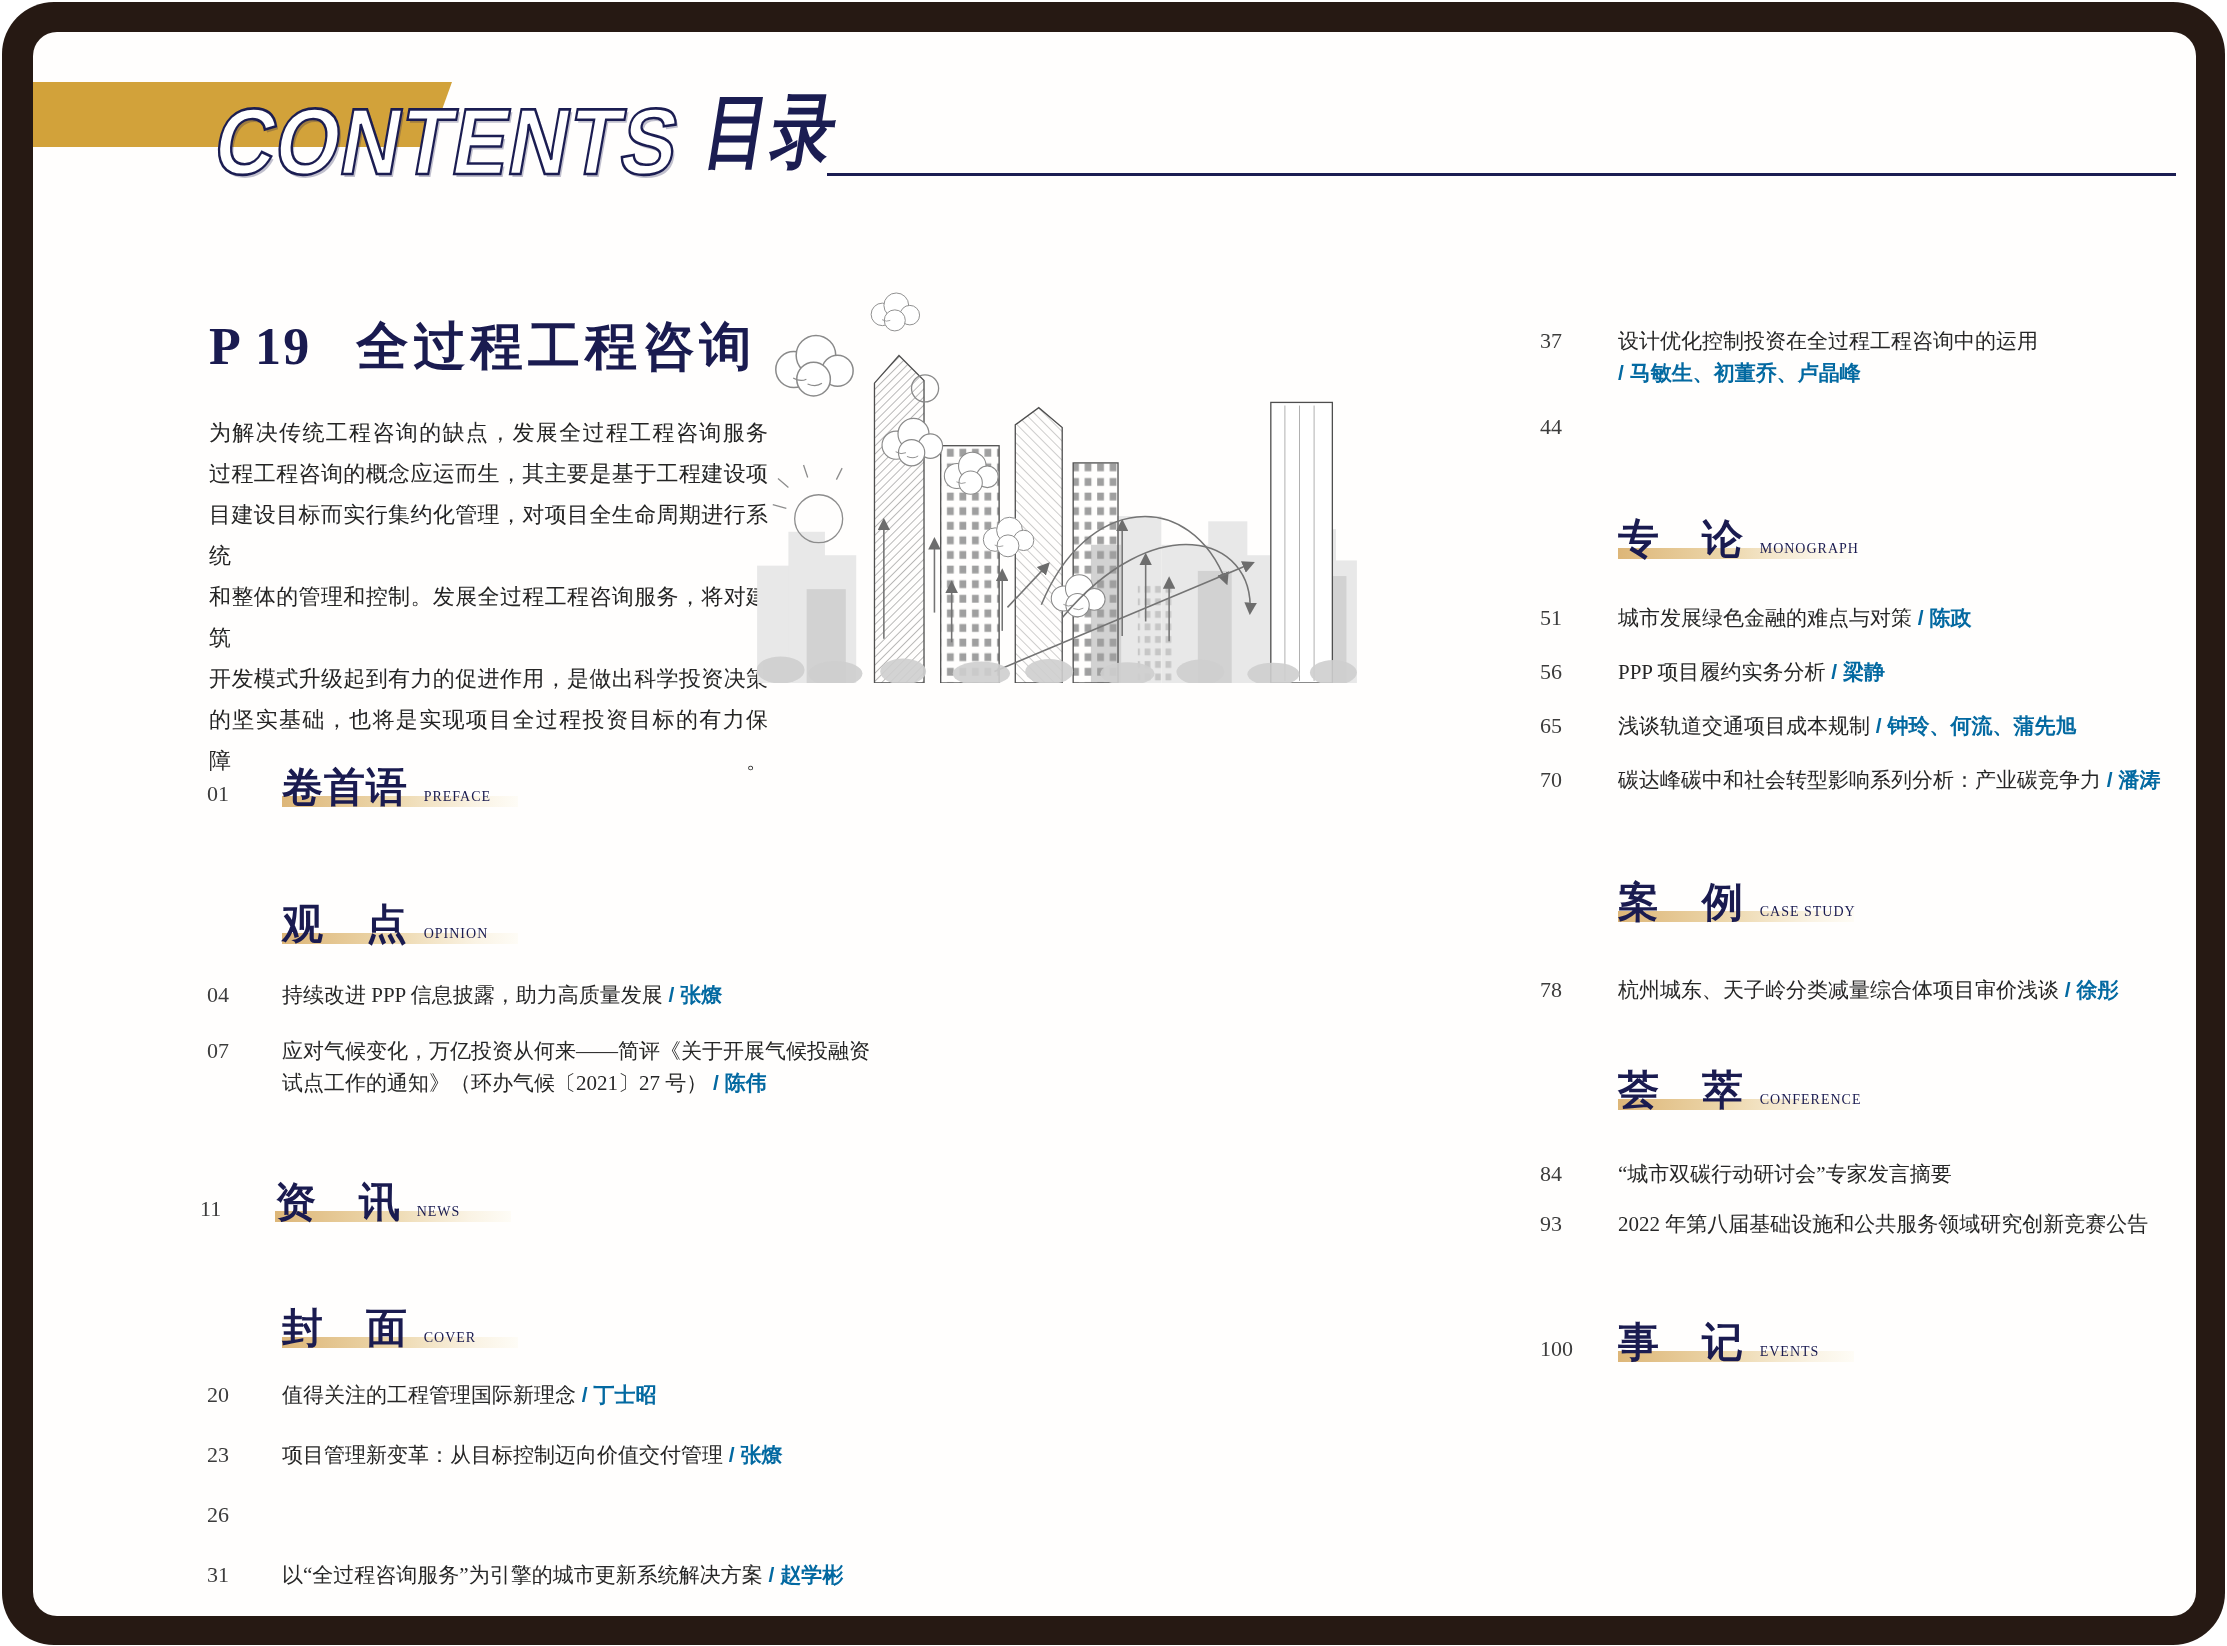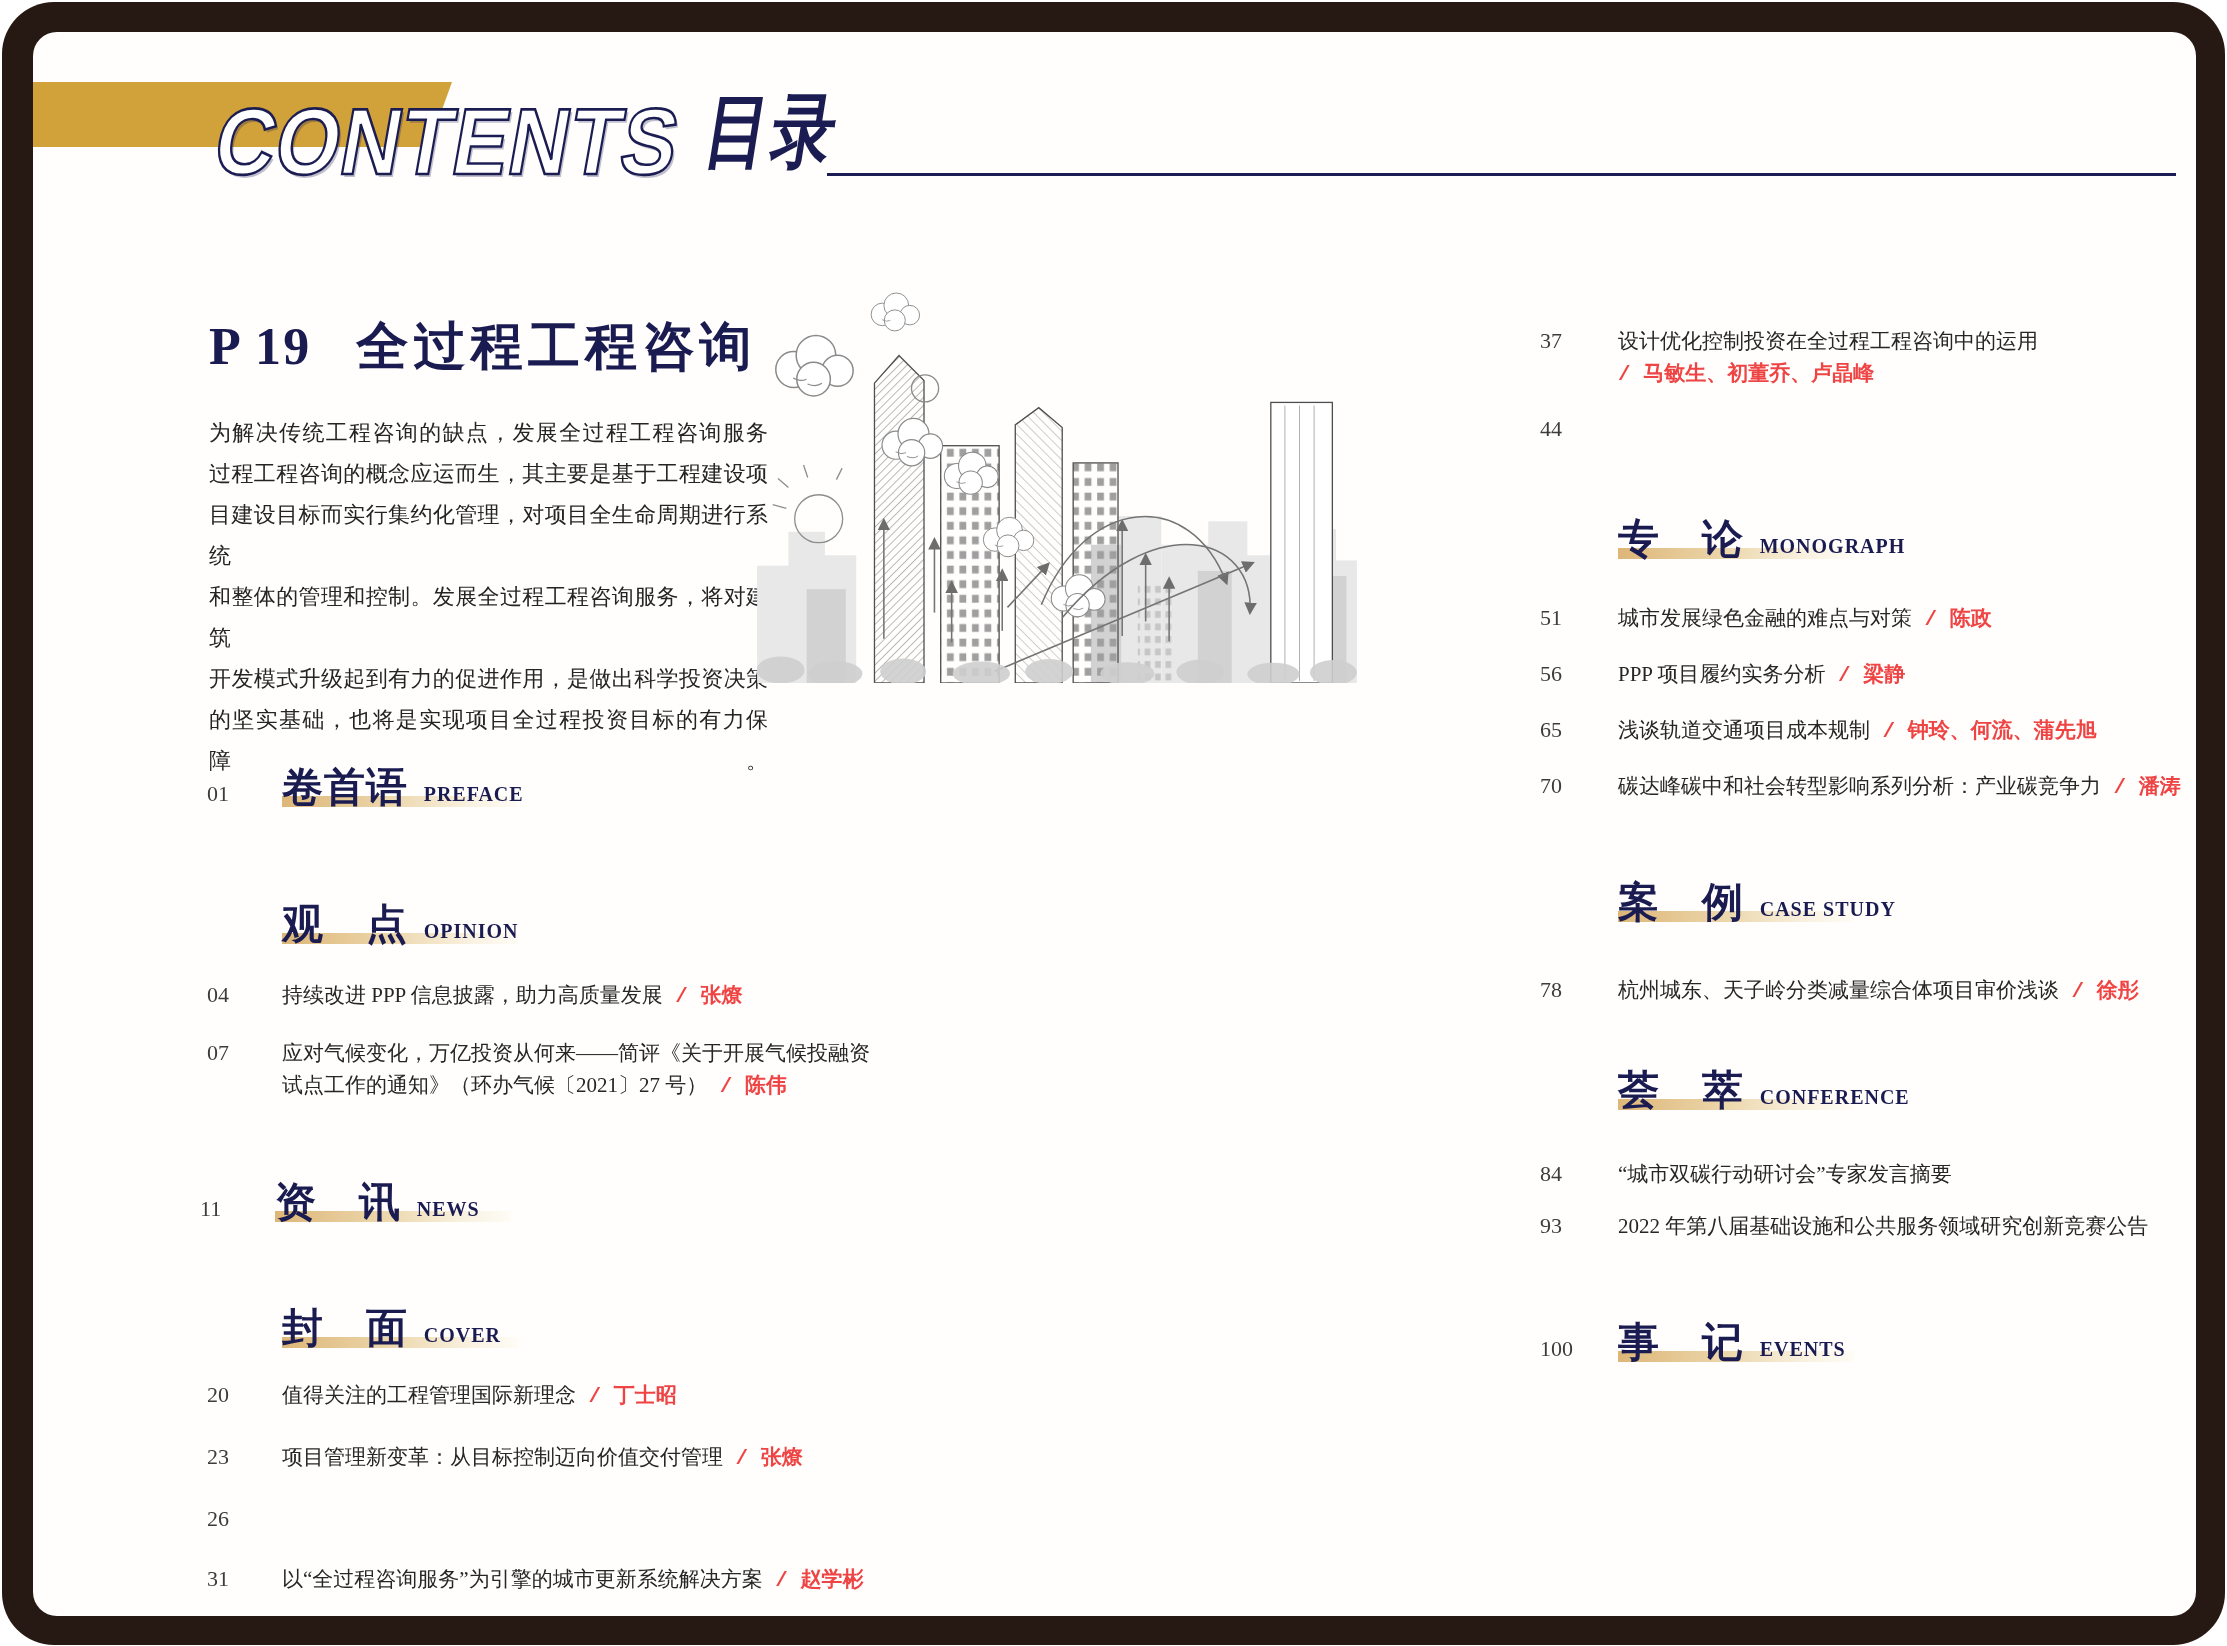--- a/index.html
+++ b/index.html
@@ -33,33 +33,33 @@
 
   
   .illus{position:absolute;left:757px;top:271px;width:600px;height:412px;}
 
   
   .sec{position:absolute;display:flex;align-items:baseline;line-height:1.15;white-space:nowrap;}
   .sec .num{width:75px;font-size:22px;color:#3c3c3c;}
   .sec.rcol .num{width:78px;}
   .twrap{position:relative;}
   .stitle{position:relative;z-index:1;font-size:41px;font-weight:700;color:#1a1b50;letter-spacing:1px;}
-  .ssub{position:relative;z-index:1;font-size:20px;color:#1a1b50;margin-left:15.7px;letter-spacing:1px;font-weight:bold;}
+  .ssub{position:relative;z-index:1;font-size:14px;color:#1a1b50;margin-left:15.7px;letter-spacing:1px;}
   .bar{position:absolute;left:0;bottom:4.2px;width:236px;height:11px;z-index:0;
        background:linear-gradient(90deg,#ddb678 0%,#ecd6aa 45%,#faf3e4 82%,#fefcf6 100%);}
 
   
   .egroup{position:absolute;display:flex;flex-direction:column;}
   .entry{display:flex;align-items:flex-start;}
   .entry .enum{flex:0 0 75px;font-size:22px;color:#3c3c3c;line-height:32px;}
   .entry .ebody{font-size:21px;line-height:32px;color:#262626;width:652px;}
   .egroup.rcol .entry .enum{flex-basis:78px;}
   .egroup.rcol .entry .ebody{width:574px;}
   .etext{white-space:pre-line;}
-  .eauth{font-family:Liberation Mono, monospace;font-weight:700;color:#ef4444;white-space:normal;}
+  .eauth{font-family:Liberation Sans, sans-serif;font-weight:700;color:#0369a1;white-space:normal;}
 
   
   .s-preface{left:207px;top:764px;}
   .s-opinion{left:207px;top:901px;}
   .s-news{left:200px;top:1179px;}
   .s-cover{left:207px;top:1305px;}
   .s-mono{left:1540px;top:516px;}
   .s-case{left:1540px;top:879px;}
   .s-conf{left:1540px;top:1067px;}
   .s-events{left:1540px;top:1319px;}

